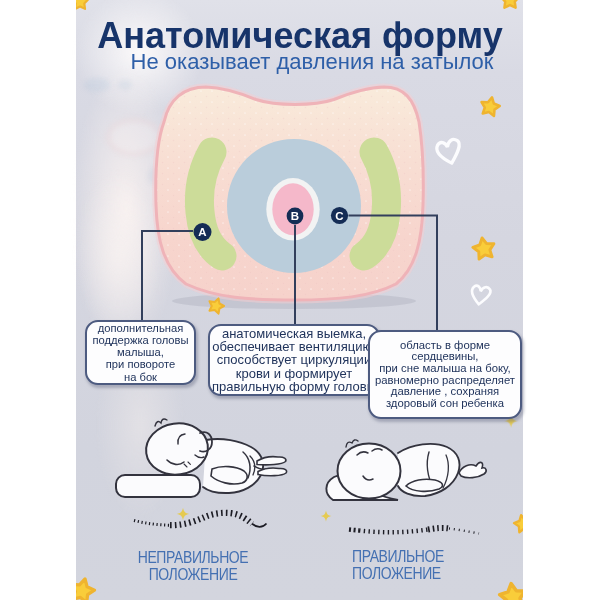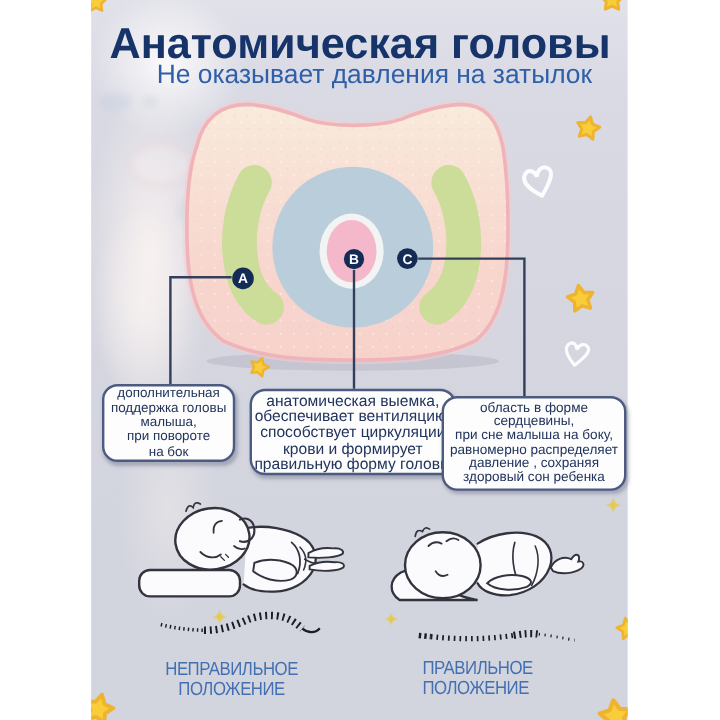--- a/index.html
+++ b/index.html
@@ -11,41 +11,41 @@
   .title{position:absolute;left:0;top:15px;width:600px;text-align:center;
     font-size:36px;font-weight:bold;color:#17346a;}
   .subtitle{position:absolute;left:0;top:49px;width:600px;text-align:center;
     font-size:22px;color:#2e5fa8;margin-left:12px;}
   .tbox{position:absolute;box-sizing:border-box;background:#fdfdfe;border:2px solid #4d5b80;border-radius:13px;
     color:#21345c;text-align:center;display:flex;align-items:center;justify-content:center;
     box-shadow:1.5px 2.5px 3px rgba(95,100,125,0.4);}
   .tbox p{margin:0;}
   #box1{left:85px;top:320px;width:111px;height:65px;font-size:11.2px;line-height:12.3px;align-items:flex-end;}
   #box2{left:208px;top:324px;width:172px;height:72px;font-size:13px;line-height:13.2px;}
-  #box3{left:368px;top:330px;width:154px;height:79px;font-size:11.3px;line-height:11.6px;}
+  #box3{left:368px;top:330px;width:154px;height:89px;font-size:11.3px;line-height:11.6px;}
   .blabel{position:absolute;text-align:center;color:#4470b2;font-size:14px;line-height:15px;
     letter-spacing:-0.4px;transform:scaleY(1.13);transform-origin:center top;}
   #bl1{left:113px;top:549px;width:160px;}
   #bl2{left:352px;top:548px;width:160px;text-align:left;}
   svg{position:absolute;left:0;top:0;}
 </style>
 </head>
 <body>
   <div class="panel"></div>
 
   <div class="ghost" style="left:74px;top:-10px;width:130px;height:125px;background:radial-gradient(closest-side,rgba(253,251,251,0.95),rgba(253,251,251,0));"></div>
   <div class="ghost" style="left:72px;top:65px;width:108px;height:290px;background:radial-gradient(closest-side,rgba(251,243,241,0.9),rgba(251,243,241,0));"></div>
   <div class="ghost" style="left:74px;top:170px;width:88px;height:170px;background:radial-gradient(closest-side,rgba(250,244,242,0.65),rgba(250,244,242,0));"></div>
   <div class="ghost" style="left:95px;top:330px;width:90px;height:190px;background:radial-gradient(closest-side,rgba(246,240,238,0.45),rgba(246,240,238,0));"></div>
   <div class="ghost" style="left:106px;top:118px;width:48px;height:30px;border:4px solid rgba(216,168,176,0.16);background:rgba(250,244,244,0.25);border-radius:50%;"></div>
   <div class="ghost" style="left:148px;top:166px;width:20px;height:20px;background:rgba(168,190,214,0.2);"></div>
   <div class="ghost" style="left:84px;top:78px;width:26px;height:14px;background:rgba(150,180,210,0.16);"></div>
   <div class="ghost" style="left:118px;top:80px;width:14px;height:10px;background:rgba(150,180,210,0.15);"></div>
 
-  <div class="title">Анатомическая головы</div>
+  <div class="title">Анатомическая форму</div>
   <div class="subtitle">Не оказывает давления на затылок</div>
 
   <svg width="600" height="600" viewBox="0 0 600 600">
     <defs>
       <linearGradient id="pg" x1="0" y1="0" x2="0" y2="1">
         <stop offset="0" stop-color="#f9ebdb"></stop>
         <stop offset="0.35" stop-color="#f8ded3"></stop>
         <stop offset="0.7" stop-color="#f7d5cd"></stop>
         <stop offset="1" stop-color="#f6d2cb"></stop>
       </linearGradient>

